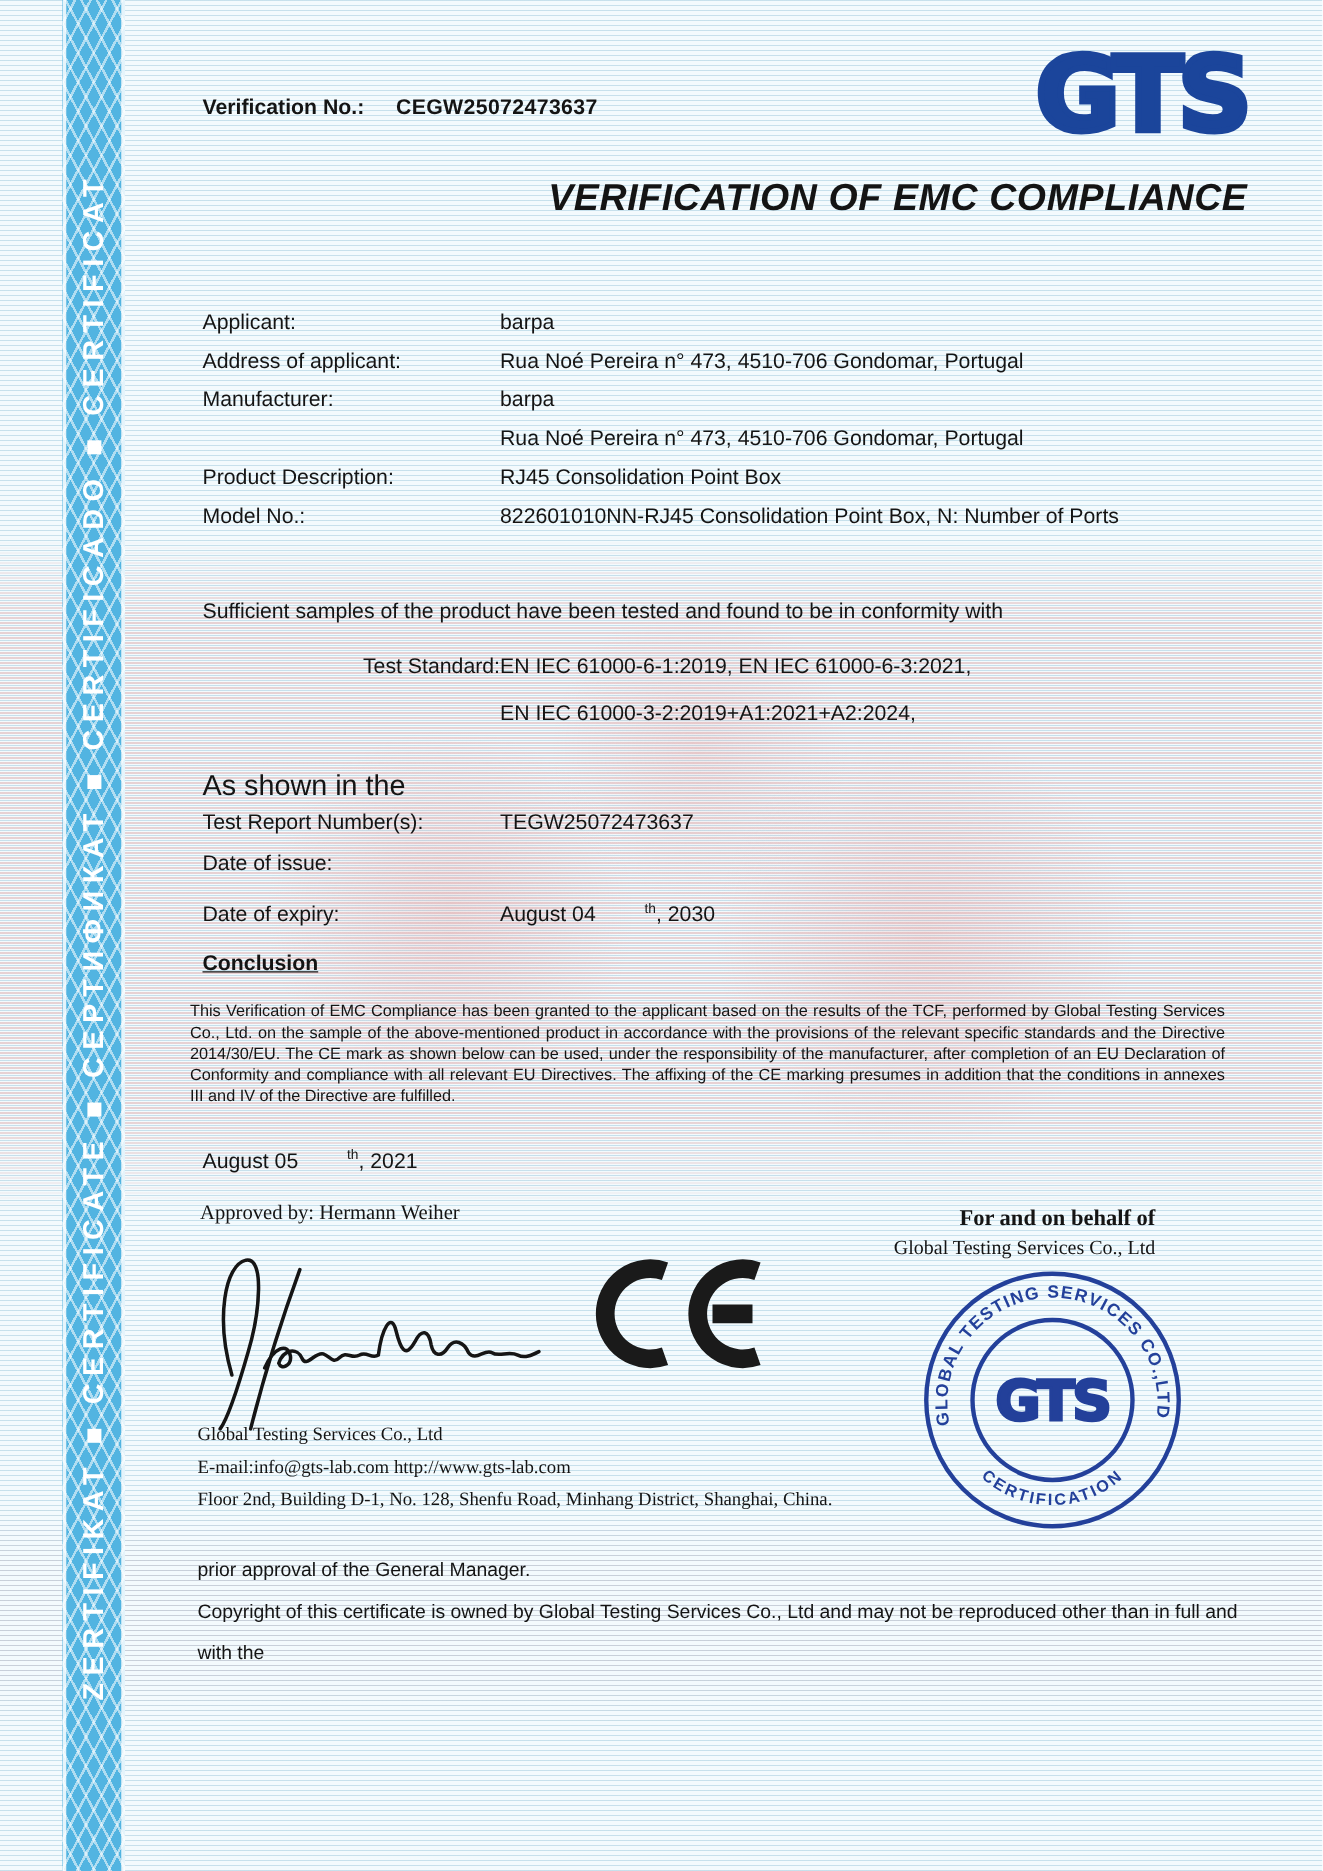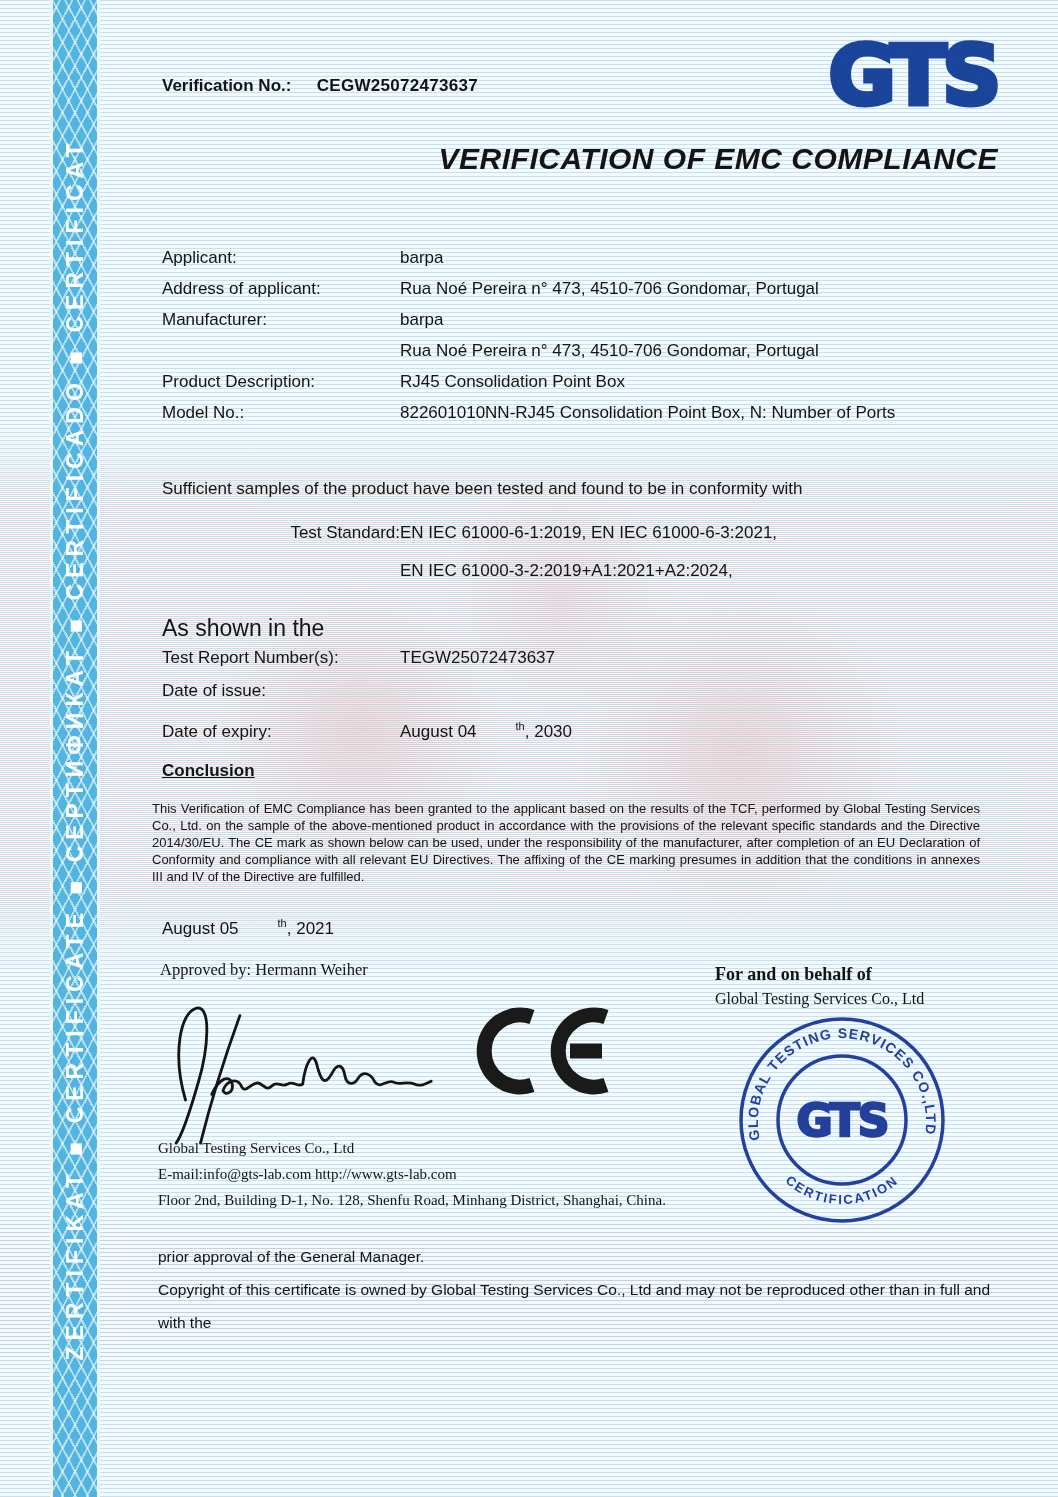--- a/index.html
+++ b/index.html
@@ -81,21 +81,21 @@
   
   .conclusion-h{position:absolute;left:162px;top:761px;font-size:17px;font-weight:bold;text-decoration:underline;}
   .conclusion-p{
     position:absolute;left:152px;top:800px;width:828px;
     font-size:13px;line-height:17px;text-align:justify;
   }
   
   .approved{position:absolute;left:160px;top:960px;font-family:"Liberation Serif",serif;font-size:16.5px;}
   .sig-svg{position:absolute;left:148px;top:995px;}
   .ce-svg{position:absolute;left:466px;top:1003px;}
-  .behalf{position:absolute;left:715px;top:964px;font-family:"Liberation Serif",serif;}
+  .behalf{position:absolute;left:715px;top:964px;font-family:"Liberation Serif",serif;text-align:right;}
   .behalf .t1{font-size:18px;font-weight:bold;}
   .behalf .t2{font-size:16px;margin-top:5px;}
   .stamp-svg{position:absolute;left:736px;top:1014px;}
   
   .footer{position:absolute;left:158px;top:1140px;font-family:"Liberation Serif",serif;font-size:15px;}
   .footer div{margin-bottom:9px;}
   .copyright{position:absolute;left:158px;top:1240px;width:832px;font-size:15.5px;line-height:33px;}
 </style>
 </head>
 <body>

